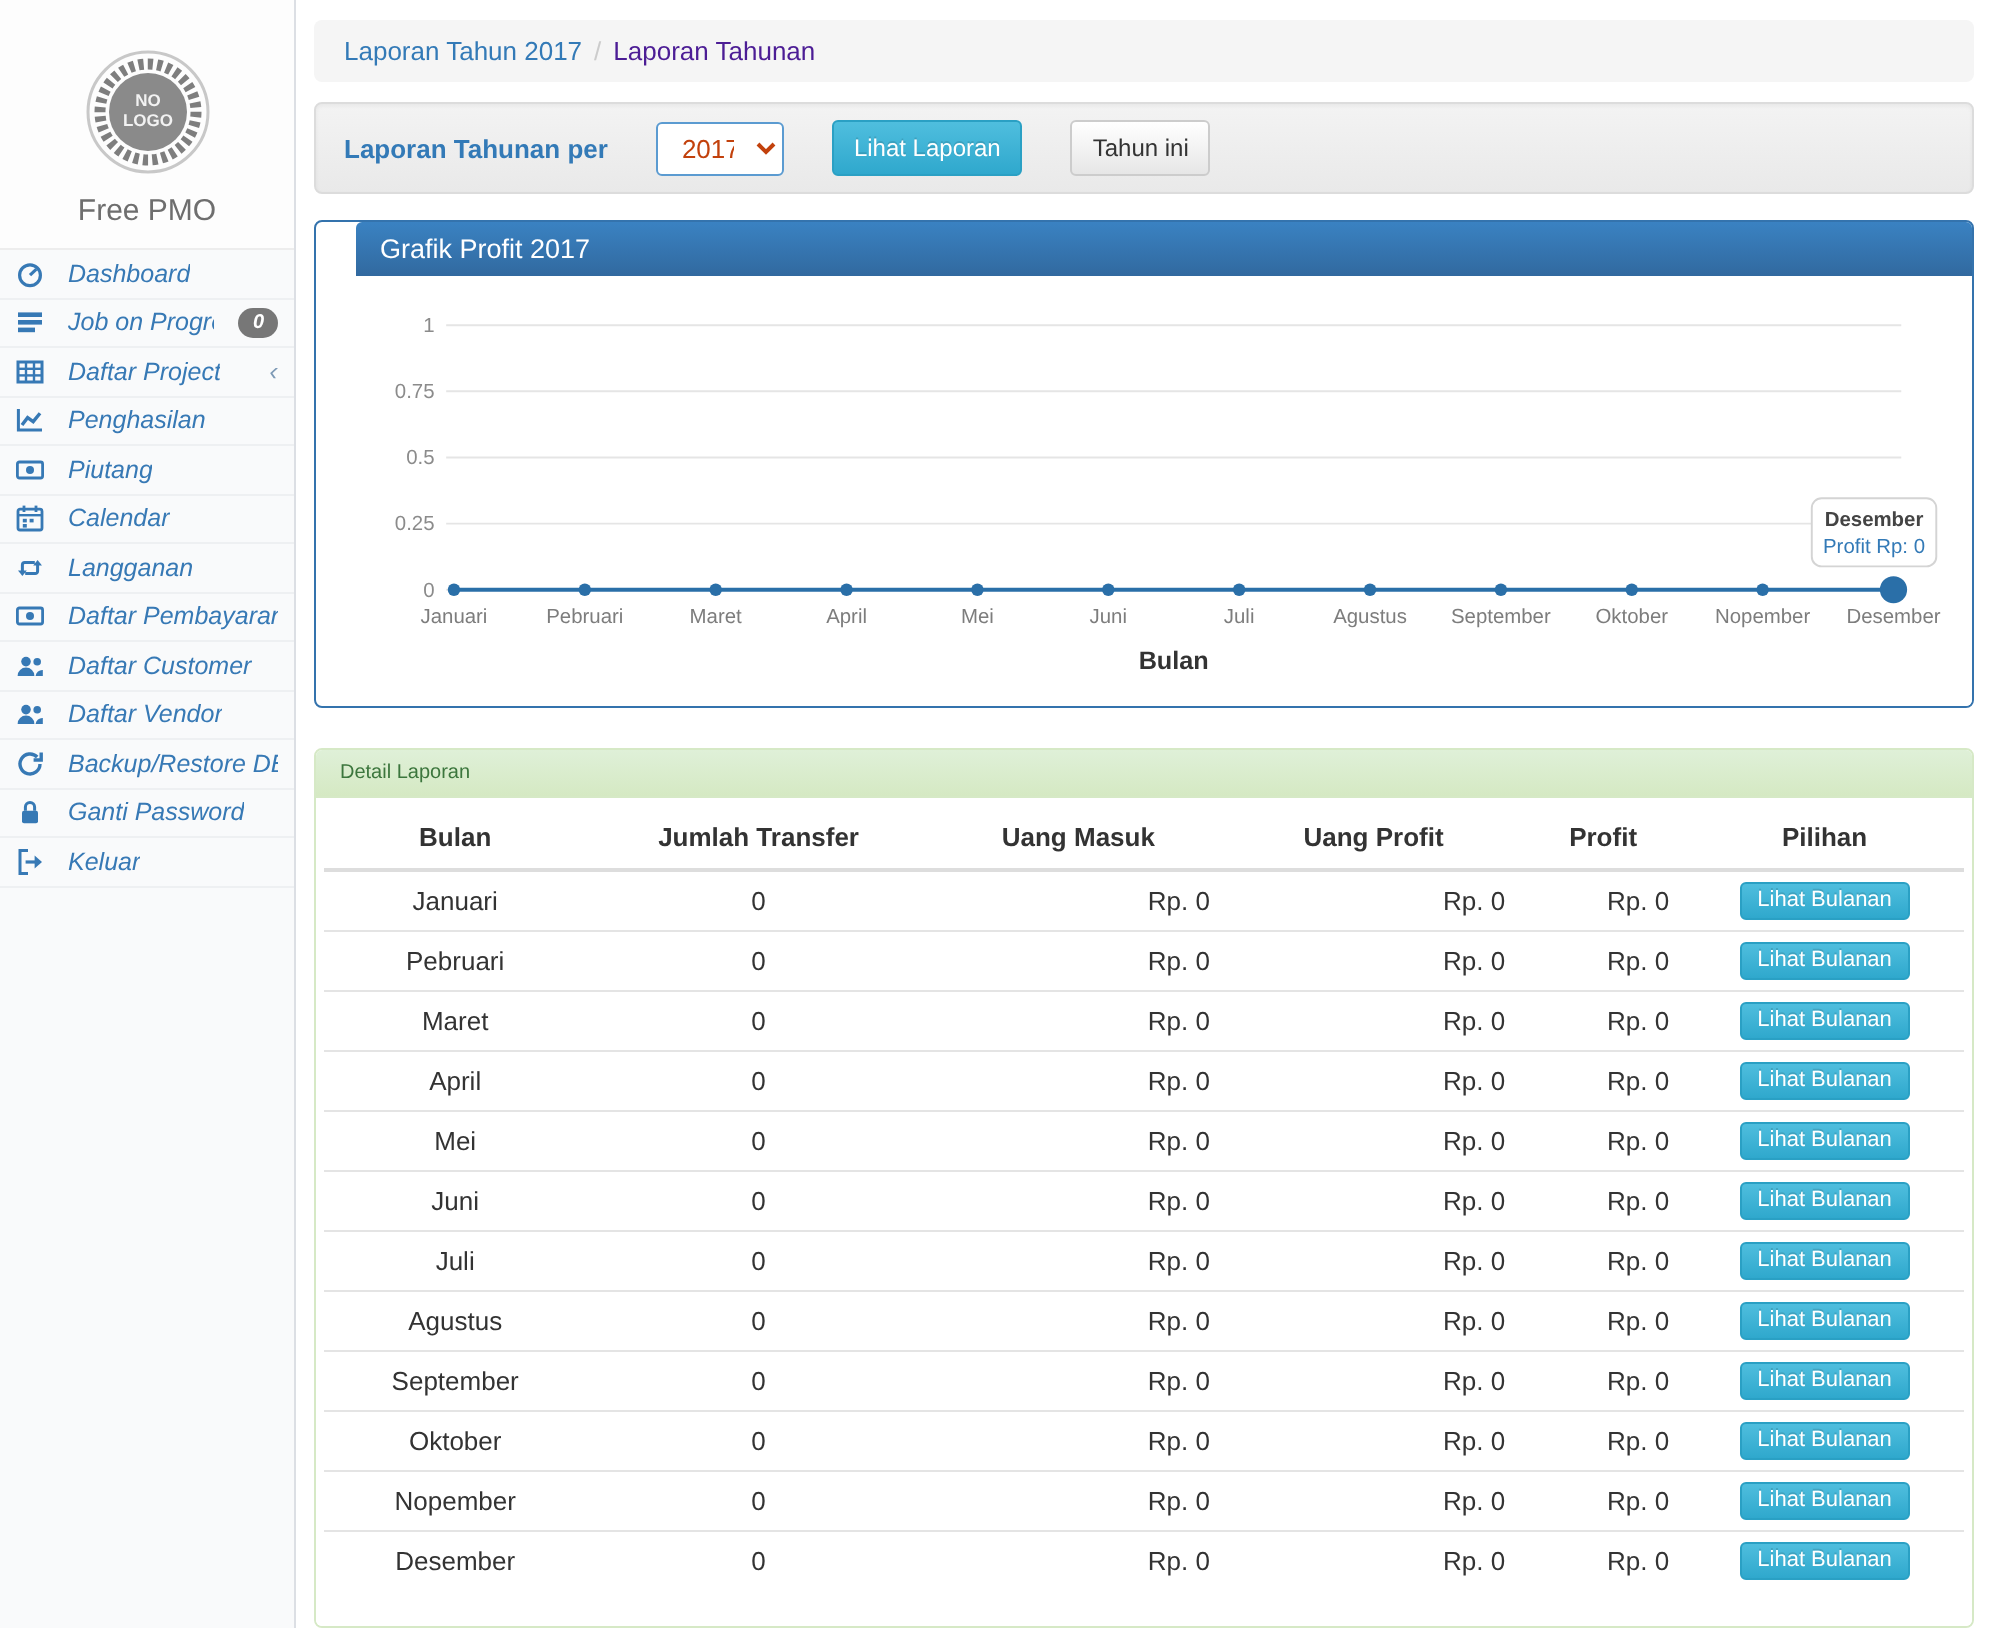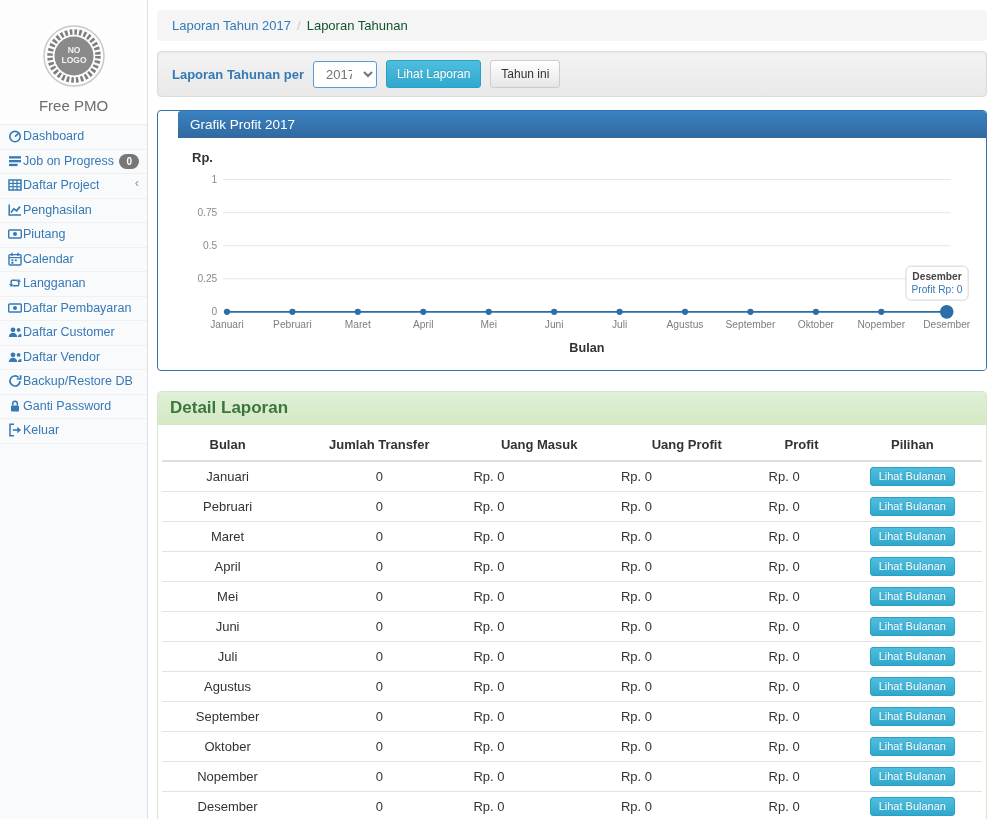--- a/index.html
+++ b/index.html
@@ -12,54 +12,55 @@
   .page { display:flex; width:1000px; min-height:783px; }
 
   
   .sidebar {
     width:148px; min-height:783px; background:#f9fafb;
     border-right:1px solid #dcdfe4; flex:0 0 148px;
   }
   .brand { text-align:center; padding:24px 0 10px; background:#fdfdfd; border-bottom:1px solid #ededed; }
   .brand-name { color:#6e6e6e; font-size:15px; margin-top:6px; }
   .side-item {
-    display:flex; align-items:flex-start; gap:1px;
+    display:flex; align-items:center; gap:12px;
     padding:4px 8px; height:24.5px; text-decoration:none;
     color:#3779b5; font-size:12.5px; border-bottom:1px solid #eef0f2;
     white-space:nowrap;
+    font-style:italic;
   }
   .s-icon { width:14px; height:14px; display:inline-flex; color:#3779b5; flex:0 0 14px; }
   .s-icon svg { width:14px; height:14px; }
   .s-label { overflow:hidden; }
   .badge {
     margin-left:auto; background:#777; color:#fff; font-size:10px;
     border-radius:9px; padding:1px 7px; line-height:13px; font-weight:bold;
   }
   .chev { margin-left:auto; color:#7d99b5; font-size:13px; line-height:10px; }
 
   
   main { flex:1; background:#fff; padding:10px 13px 0 9px; min-width:0; }
 
   .breadcrumb {
     background:#f5f5f5; border-radius:4px; padding:8px 15px; font-size:13px;
   }
   .breadcrumb a { color:#337ab7; text-decoration:none; }
   .breadcrumb .sep { color:#ccc; margin:0 6px; }
-  .breadcrumb .current { color:#14532d;text-align:center; }
+  .breadcrumb .current { color:#4c1d95;text-align:center; }
 
   .well {
     margin-top:10px; border:1px solid #dcdcdc; border-radius:4px;
     background:linear-gradient(#f3f3f3,#e9e9e9);
     box-shadow:inset 0 1px 2px rgba(0,0,0,.05);
-    padding:8px 14px; display:flex; align-items:center; gap:9px;
+    padding:8px 14px; display:flex; align-items:center; gap:24px;
   }
   .well label { font-weight:bold; color:#337ab7; font-size:13px; }
   .well select {
     width:64px; height:27px; border:1px solid #5b9bd1; border-radius:3px;
-    font-size:13px; background:#fff; color:#737373; padding:0 8px;
+    font-size:13px; background:#fff; color:#c2410c; padding:0 8px;
     font-family:"Liberation Sans", sans-serif;
   }
   .btn {
     display:inline-block; border-radius:3px; font-size:12px; line-height:1;
     padding:7px 10px; cursor:pointer; border:1px solid transparent;
     font-family:"Liberation Sans", sans-serif;
   }
   .btn-info {
     color:#fff; background:linear-gradient(#4fbede,#2fa8cd);
     border-color:#2aa0c4; text-shadow:0 -1px 0 rgba(0,0,0,.12);
@@ -70,36 +71,35 @@
 
   .panel { border-radius:4px; margin-top:13px; }
   .panel-primary { border:1px solid #3473ad;padding-left:20px; }
   .panel-primary > .panel-heading {
     background:linear-gradient(#3a82c2,#31699f); color:#fff;
     padding:6px 12px; font-size:13.5px; border-radius:3px 3px 0 0;
   }
   .panel-success { border:1px solid #d6e9c6; margin-top:20px; }
   .panel-success > .panel-heading {
     background:linear-gradient(#dff0d8,#d5e9c3); color:#3c763d;
-    padding:6px 12px; font-size:17px; border-radius:3px 3px 0 0;
+    padding:6px 12px; font-size:10px; border-radius:3px 3px 0 0;
     border-bottom:1px solid #d6e9c6;
-    font-weight:bold;
   }
   .panel-body { background:#fff; padding:10px 12px 10px; border-radius:0 0 3px 3px; }
 
   .y-label { font-weight:bold; color:#333; font-size:13px; margin:2px 0 0 2px; }
   #chart-svg { width:100%; height:auto; display:block; }
 
   
   #report-table { width:100%; border-collapse:collapse; font-size:13px; margin-top:4px; }
   #report-table th { padding:8px 8px; border-bottom:2px solid #ddd; font-weight:bold; }
   #report-table td { padding:5px 8px; border-top:1px solid #e4e4e4; height:24.4px; }
   #report-table tr:first-child td { border-top:none; }
   .al-c { text-align:center; }
-  .al-r { text-align:left; }
+  .al-r { text-align:right; }
   .btn-xs { padding:3px 8px; font-size:11px; }
   #report-table tbody { }
   .tbl-wrap { padding:0 4px 18px; }
 </style>
 </head>
 <body>
 
 <div class="page">
   <aside class="sidebar">
     <div class="brand">
@@ -259,21 +259,20 @@
     <div class="well">
       <label>Laporan Tahunan per</label>
       <select id="year-select"><option>2017</option></select>
       <button class="btn btn-info">Lihat Laporan</button>
       <button class="btn btn-default">Tahun ini</button>
     </div>
 
     <section class="panel panel-primary">
       <div class="panel-heading">Grafik Profit 2017</div>
       <div class="panel-body">
-        <div class="y-label">Rp.</div>
         <svg id="chart-svg" viewBox="0 0 806 200">
             <g>
               <line x1="34" y1="151" x2="782" y2="151" stroke="#e5e5e5" stroke-width="1"></line>
               <text x="28" y="154.5" text-anchor="end" font-size="10.5" fill="#8b8b8b" font-family="Liberation Sans, sans-serif">0</text>
               <line x1="34" y1="117" x2="782" y2="117" stroke="#e5e5e5" stroke-width="1"></line>
               <text x="28" y="120.5" text-anchor="end" font-size="10.5" fill="#8b8b8b" font-family="Liberation Sans, sans-serif">0.25</text>
               <line x1="34" y1="83" x2="782" y2="83" stroke="#e5e5e5" stroke-width="1"></line>
               <text x="28" y="86.5" text-anchor="end" font-size="10.5" fill="#8b8b8b" font-family="Liberation Sans, sans-serif">0.5</text>
               <line x1="34" y1="49" x2="782" y2="49" stroke="#e5e5e5" stroke-width="1"></line>
               <text x="28" y="52.5" text-anchor="end" font-size="10.5" fill="#8b8b8b" font-family="Liberation Sans, sans-serif">0.75</text>

